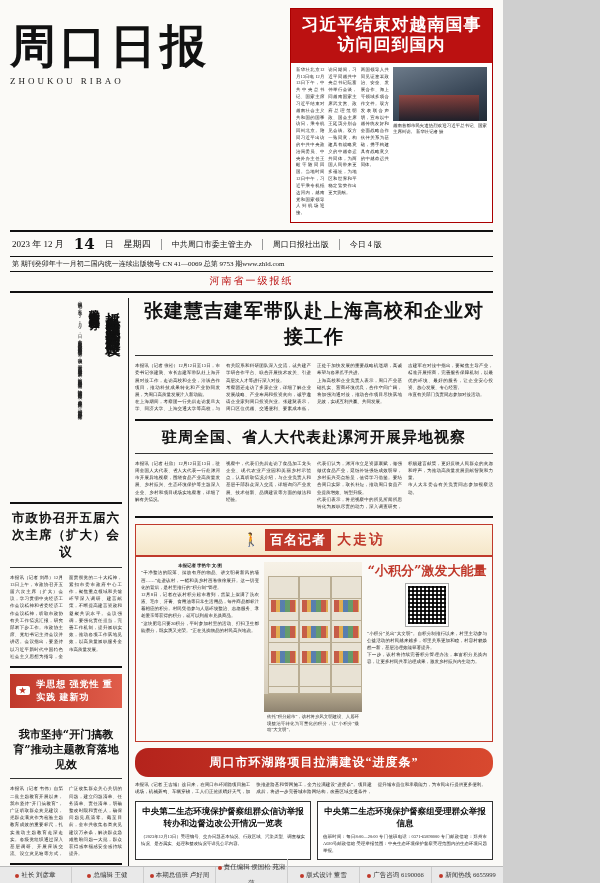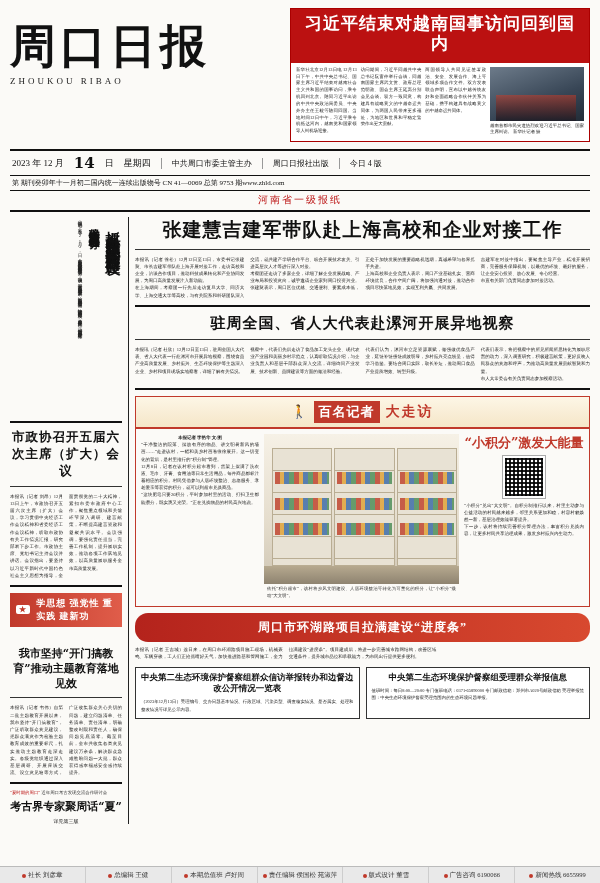--- a/index.html
+++ b/index.html
@@ -5,21 +5,21 @@
   html,body{margin:0;padding:0;}
   body{
     width:600px;height:883px;
     background:#cfcfcf;
     font-family:"Liberation Serif", serif;
     color:#111;
     overflow:hidden;
   }
   .page{
     position:relative;
-    width:600px;height:883px;
+    width:503px;height:883px;
     background:#fbfaf7;
     box-sizing:border-box;
     padding:8px 10px 0 10px;
   }
   
   .masthead{display:flex;align-items:flex-start;gap:8px;}
   .mast-left{width:272px;flex:0 0 272px;}
   .mast-title{
     font-family:"DejaVu Serif", serif;
     font-weight:bold;
@@ -38,21 +38,21 @@
     color:#222;
   }
   .mast-right{flex:1;}
   .lead-box{
     border:1px solid #a00;
     background:#fff;
   }
   .lead-head{
     background:#b11;
     color:#fff;
-    font-family:Liberation Mono, monospace;
+    font-family:Liberation Serif, serif;
     font-weight:bold;
     font-size:17px;
     letter-spacing:1px;
     padding:6px 6px 7px 6px;
     text-align:center;
     line-height:1.2;
   }
   .lead-body{
     display:flex;
     gap:4px;

